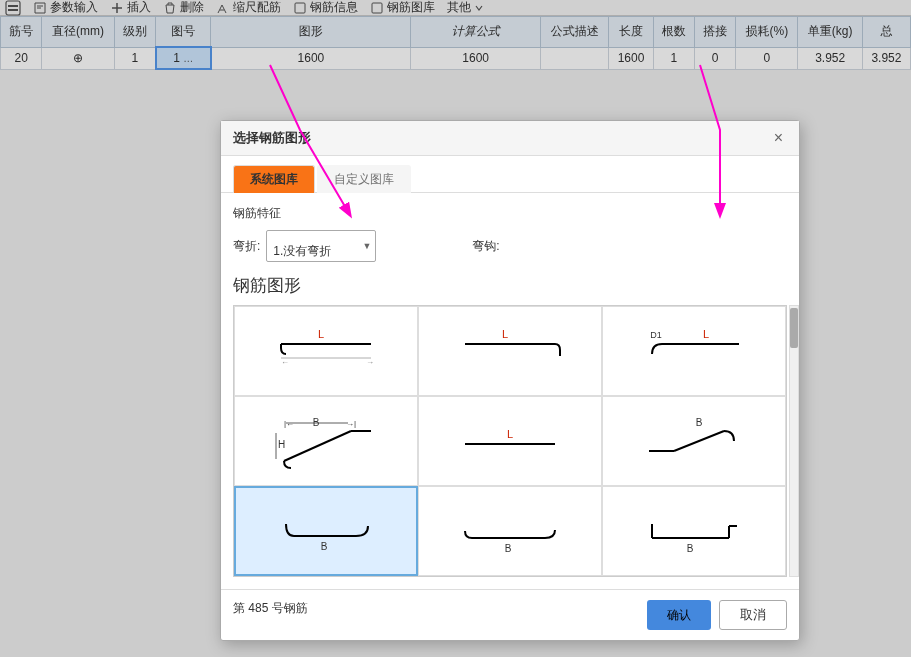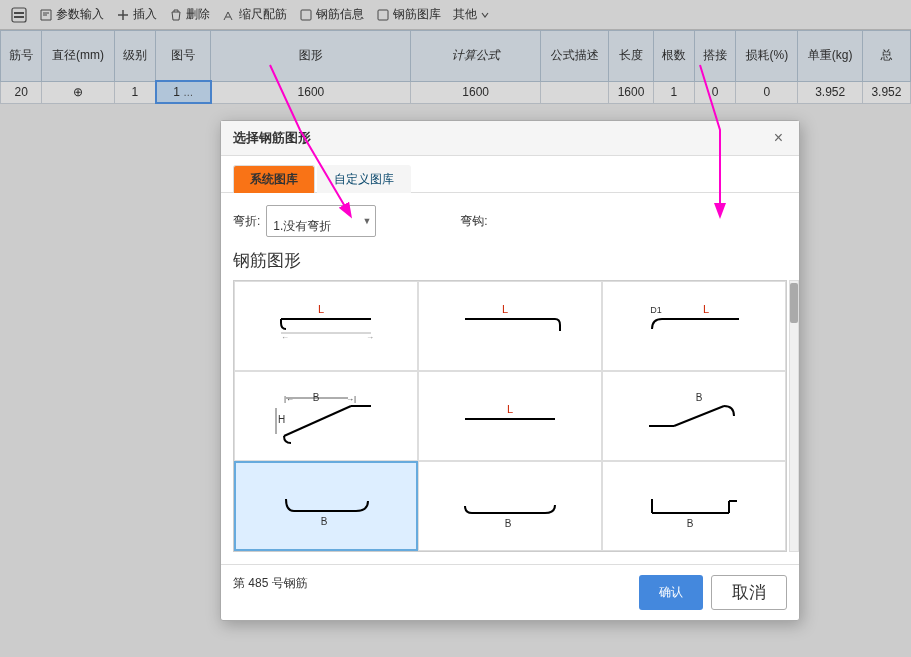--- a/index.html
+++ b/index.html
@@ -1,25 +1,25 @@
 <!DOCTYPE html>
 <html><head>
   <meta charset="utf-8">
   <style>
     * { box-sizing: border-box; margin: 0; padding: 0; }
     body { font-family: 'Microsoft YaHei', SimSun, Arial, sans-serif; font-size: 12px; background: #f0f0f0; width: 911px; height: 657px; overflow: hidden; position: relative; }
 
     
     .toolbar {
-      height: 30px;
+      height: 16px;
       background: #f5f5f5;
       border-bottom: 1px solid #ccc;
       display: flex;
       align-items: center;
-      padding: 0 11px;
+      padding: 0 5px;
       gap: 12px;
     }
     .toolbar-item {
       display: flex;
       align-items: center;
       gap: 3px;
       cursor: pointer;
       color: #333;
       font-size: 12px;
     }
@@ -30,21 +30,21 @@
       background: white;
     }
     .main-table {
       width: 100%;
       border-collapse: collapse;
       font-size: 12px;
     }
     .main-table th {
       background: #e8f0f8;
       border: 1px solid #b8c8d8;
-      padding: 16px 6px;
+      padding: 6px 6px;
       text-align: center;
       font-weight: normal;
       color: #333;
       white-space: nowrap;
     }
     .main-table td {
       border: 1px solid #d0d8e0;
       padding: 3px 6px;
       text-align: center;
       color: #333;
@@ -99,21 +99,21 @@
       gap: 0;
       border-bottom: 1px solid #ddd;
     }
     .tab {
       padding: 5px 16px;
       font-size: 12px;
       cursor: pointer;
       border: 1px solid transparent;
       border-bottom: none;
       border-radius: 3px 3px 0 0;
-      color: #0c4a6e;
+      color: #737373;
       background: #f5f5f5;
       margin-right: 2px;
       position: relative;
       bottom: -1px;
     }
     .tab.active {
       background: #f97316;
       border-color: #ddd;
       color: #333;
       font-weight: bold;
@@ -129,21 +129,21 @@
       font-size: 12px;
       color: #333;
       margin-bottom: 8px;
       font-weight: normal;
     }
 
     
     .props-row {
       display: flex;
       align-items: center;
-      gap: 4px;
+      gap: 16px;
       margin-bottom: 12px;
     }
     .prop-item {
       display: flex;
       align-items: center;
       gap: 6px;
     }
     .prop-label {
       font-size: 12px;
       color: #333;
@@ -237,34 +237,34 @@
     .footer-info {
       font-size: 12px;
       color: #333;
     }
     .footer-buttons {
       display: flex;
       gap: 8px;
     }
     .btn-confirm {
       background: #4488dd;
-      color: #ffffff;
+      color: #000000;
       border: none;
       padding: 5px 20px;
       border-radius: 3px;
       font-size: 12px;
       cursor: pointer;
     }
     .btn-cancel {
       background: white;
       color: #333;
       border: 1px solid #aaa;
       padding: 5px 20px;
       border-radius: 3px;
-      font-size: 17px;
+      font-size: 13px;
       cursor: pointer;
     }
 
     
     .magenta-arrow {
       position: absolute;
       pointer-events: none;
       z-index: 100;
     }
   </style>
@@ -377,20 +377,21 @@
     <span class="modal-close">×</span>
   </div>
 
   <div class="tab-bar">
     <div class="tab active">系统图库</div>
     <div class="tab">自定义图库</div>
   </div>
 
   <div class="modal-body">
 
+    <div class="section-label">钢筋特征</div>
     <div class="props-row">
       <div class="prop-item">
         <span class="prop-label">弯折:</span>
         <div class="select-wrapper">
           <select class="prop-select"><option>1.没有弯折</option></select>
         </div>
       </div>
       <div class="prop-item" style="margin-left: 80px;">
         <span class="prop-label">弯钩:</span>
       </div>

